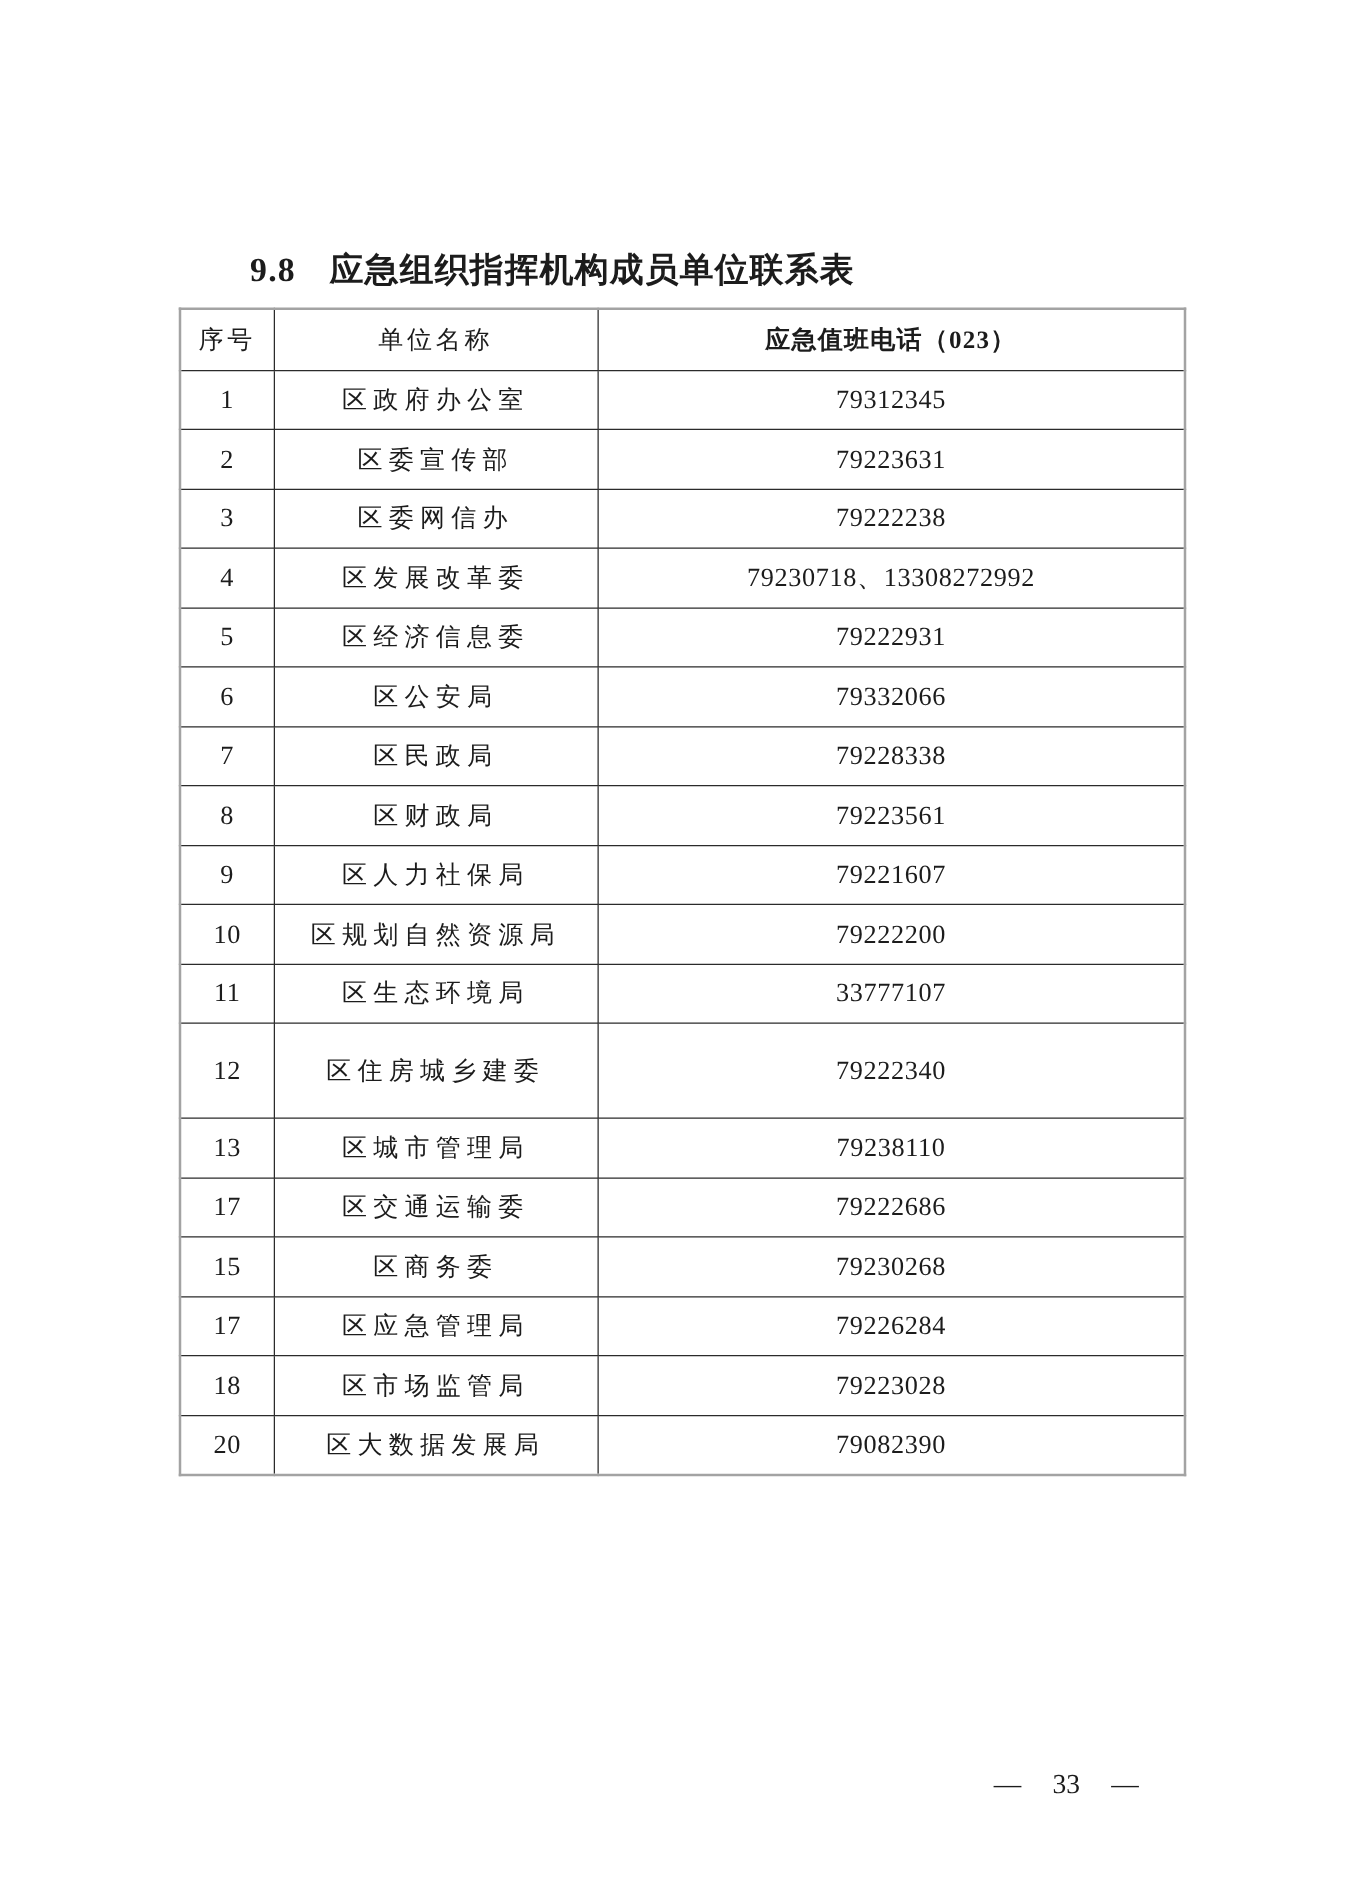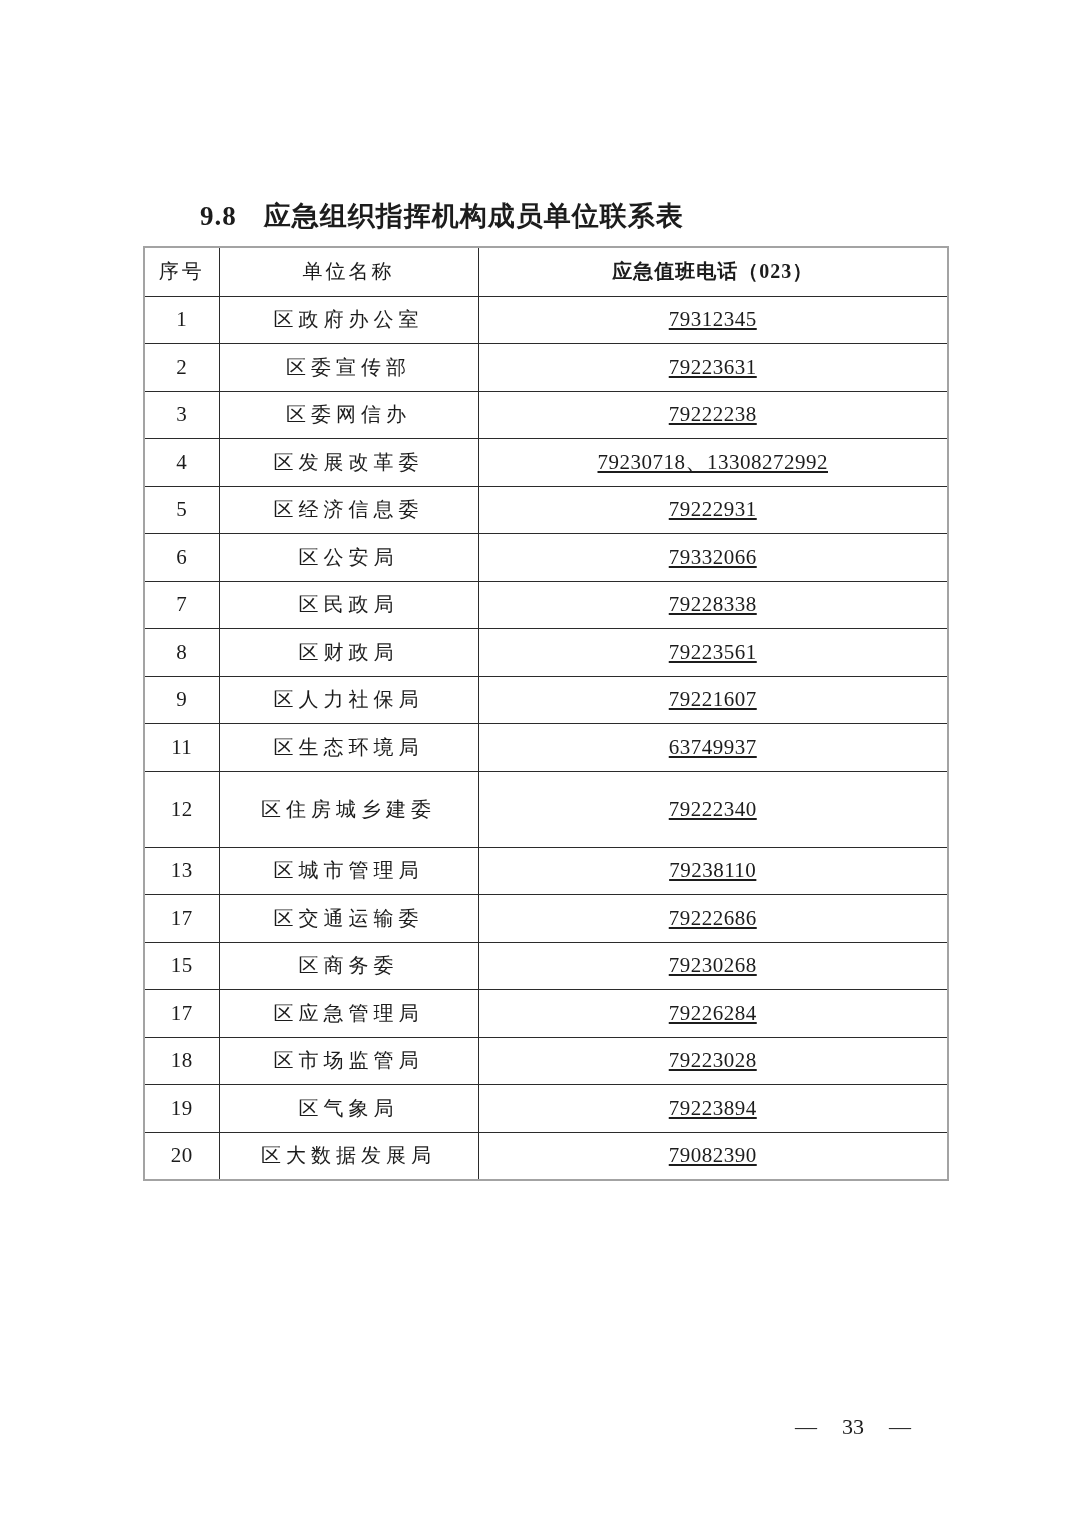--- a/index.html
+++ b/index.html
@@ -46,21 +46,21 @@
     font-weight: normal;
     overflow: hidden;
   }
   .contact-table thead tr { height: 49px; }
   .contact-table tbody tr { height: 47.5px; }
   .contact-table tbody tr.tall { height: 76px; }
   th.col-no, th.col-unit { font-size: 20px; letter-spacing: 3px; }
   th.col-phone { font-size: 20px; letter-spacing: 1px; font-weight: bold; }
   td.col-no { font-size: 21px; letter-spacing: 0.5px; }
   td.col-unit { font-size: 20px; letter-spacing: 5px; }
-  td.col-phone { font-size: 21px; letter-spacing: 0.5px; text-decoration: underline; }
+  td.col-phone { font-size: 21px; letter-spacing: 0.5px; }
   .footer {
     position: absolute;
     left: 795px;
     top: 1414px;
     display: flex;
     align-items: baseline;
     gap: 25px;
     font-size: 22px;
     white-space: nowrap;
   }
@@ -128,23 +128,28 @@
           <td class="col-no">8</td>
           <td class="col-unit">区财政局</td>
           <td class="col-phone">79223561</td>
         </tr>
         <tr>
           <td class="col-no">9</td>
           <td class="col-unit">区人力社保局</td>
           <td class="col-phone">79221607</td>
         </tr>
         <tr>
+          <td class="col-no">10</td>
+          <td class="col-unit">区规划自然资源局</td>
+          <td class="col-phone">79222200</td>
+        </tr>
+        <tr>
           <td class="col-no">11</td>
           <td class="col-unit">区生态环境局</td>
-          <td class="col-phone">63749937</td>
+          <td class="col-phone">33777107</td>
         </tr>
         <tr class="tall">
           <td class="col-no">12</td>
           <td class="col-unit">区住房城乡建委</td>
           <td class="col-phone">79222340</td>
         </tr>
         <tr>
           <td class="col-no">13</td>
           <td class="col-unit">区城市管理局</td>
           <td class="col-phone">79238110</td>
@@ -163,25 +168,20 @@
           <td class="col-no">17</td>
           <td class="col-unit">区应急管理局</td>
           <td class="col-phone">79226284</td>
         </tr>
         <tr>
           <td class="col-no">18</td>
           <td class="col-unit">区市场监管局</td>
           <td class="col-phone">79223028</td>
         </tr>
         <tr>
-          <td class="col-no">19</td>
-          <td class="col-unit">区气象局</td>
-          <td class="col-phone">79223894</td>
-        </tr>
-        <tr>
           <td class="col-no">20</td>
           <td class="col-unit">区大数据发展局</td>
           <td class="col-phone">79082390</td>
         </tr>
       </tbody>
   </table>
 
   <div class="footer">
     <span>—</span>
     <span>33</span>

